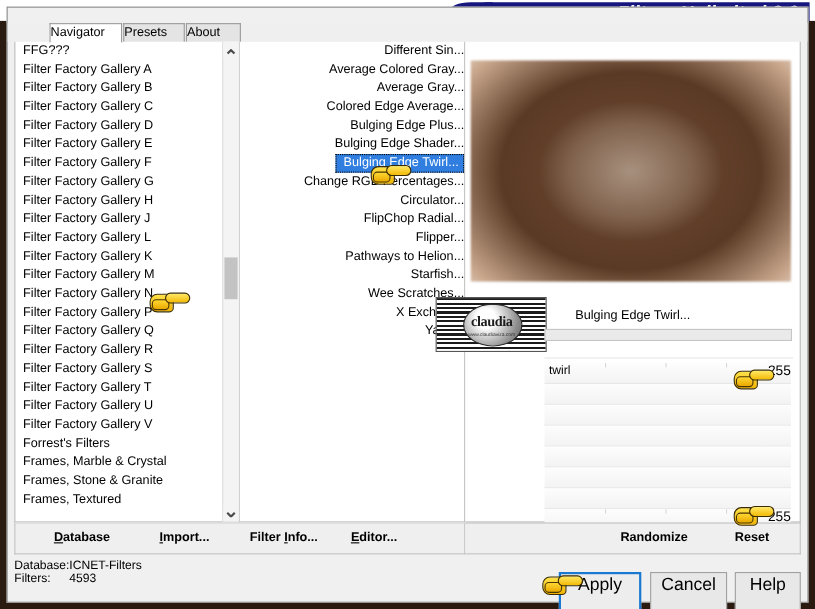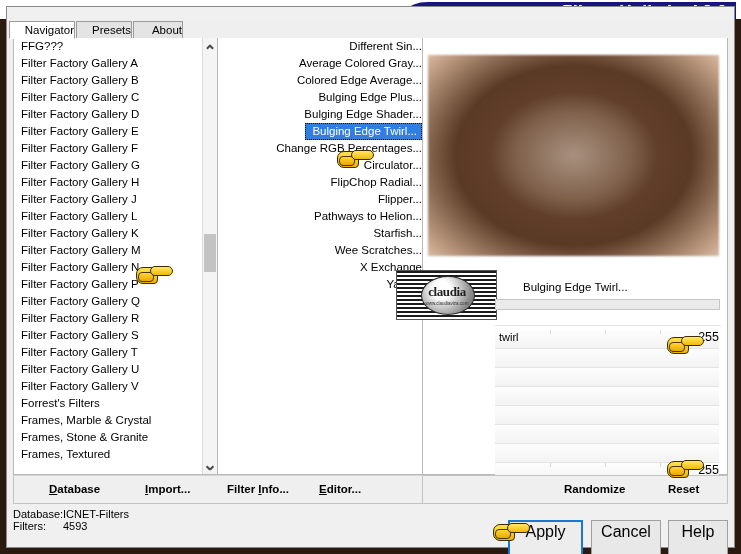--- a/index.html
+++ b/index.html
@@ -19,22 +19,22 @@
   #title-blue-cap{position:absolute;left:408px;top:2px;width:40px;height:17px;
               background:#16167e;border-radius:50% 0 0 50%/50% 0 0 50%;}
   #title-text{position:absolute;right:10px;top:1px;color:#fff;font-weight:bold;
               font-style:italic;font-size:16px;letter-spacing:.6px;line-height:18px;
               white-space:nowrap;text-shadow:0 0 0 #fff;}
   #title-rule{position:absolute;left:6px;top:19px;width:729px;height:2px;background:#c8c8c8;}
 
   
   #tabstrip{position:absolute;left:7px;top:21px;width:727px;height:17px;background:#efefef;}
   .tab{position:absolute;top:0;height:17px;box-sizing:border-box;
-       font-size:11.5px;color:#000;line-height:16px;text-align:right;
-       border:1px solid #9b9b9b;border-bottom:none;background:#e4e4e4;}
+       font-size:11.5px;color:#000;line-height:16px;text-align:left;
+       border:1px solid #9b9b9b;border-bottom:none;background:#e4e4e4;margin-left:36px;}
   .tab.active{background:#fff;border-bottom:1px solid #fff;z-index:3;height:18px;}
 
   
   .panel{position:absolute;background:#fff;border:1px solid #b8b8b8;box-sizing:border-box;}
   #left-panel{left:13px;top:38px;width:205px;height:437px;border-top:none;}
   #mid-panel{left:218px;top:38px;width:205px;height:437px;border-top:none;border-left:none;text-align:right;}
   #right-panel{left:423px;top:38px;width:305px;height:437px;border-top:none;border-left:none;}
 
   .list{position:absolute;left:0;top:0;right:0;bottom:0;overflow:hidden;}
   .li{font-size:11.5px;color:#000;height:17px;line-height:17px;
@@ -238,20 +238,23 @@
 
   <div class="panel" id="mid-panel">
     <div class="list" id="flt-list">
         <div class="li-wrap">
           <div class="li">Different Sin...</div>
         </div>
         <div class="li-wrap">
           <div class="li">Average Colored Gray...</div>
         </div>
         <div class="li-wrap">
+          <div class="li">Average Gray...</div>
+        </div>
+        <div class="li-wrap">
           <div class="li">Colored Edge Average...</div>
         </div>
         <div class="li-wrap">
           <div class="li">Bulging Edge Plus...</div>
         </div>
         <div class="li-wrap">
           <div class="li">Bulging Edge Shader...</div>
         </div>
         <div class="li-wrap"><div class="li sel">Bulging Edge Twirl...</div></div>
         <div class="li-wrap">

